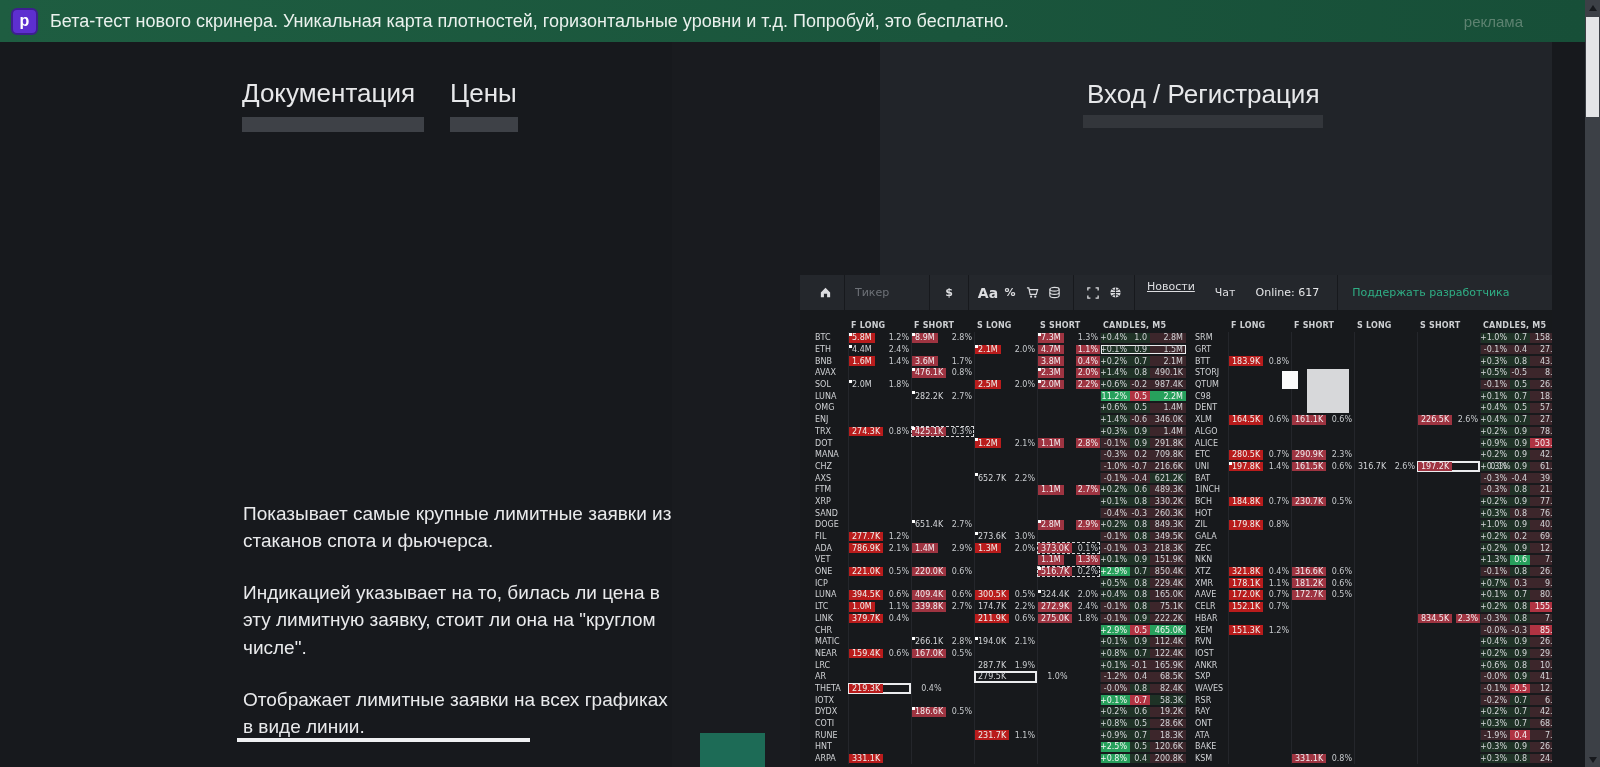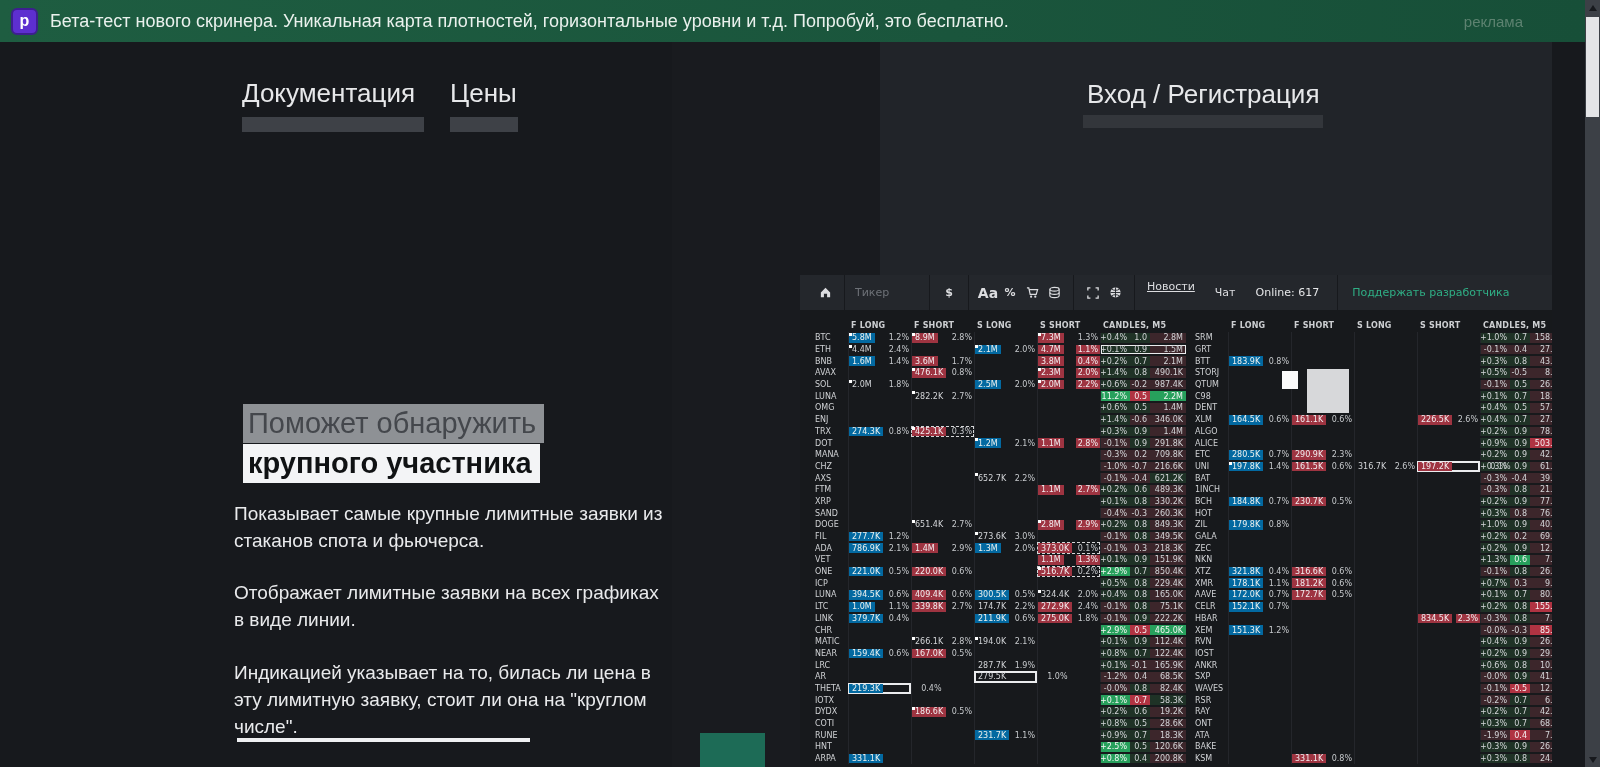--- a/index.html
+++ b/index.html
@@ -32,21 +32,21 @@
   #bar-docs{left:242px;top:117px;width:182px;height:15px;}
   #nav-pricing{left:450px;top:78px;}
   #bar-pricing{left:450px;top:117px;width:68px;height:15px;}
   #nav-auth{left:1087px;top:79px;}
   #bar-auth{left:1083px;top:115px;width:240px;height:13px;background:#33363b;}
 
   
   #heading{position:absolute;left:243px;top:404px;}
   #hl1{display:inline-block;background:#8e9195;color:#44474c;font-size:29px;padding:3px 8px 3px 5px;}
   #hl2{display:inline-block;background:#f3f4f6;color:#101214;font-size:29px;font-weight:bold;padding:3px 8px 3px 5px;margin-top:1px;}
-  #paras{position:absolute;left:234px;top:500px;width:434px;color:#e9eaec;font-size:19px;line-height:1.43;}
+  #paras{position:absolute;left:243px;top:500px;width:434px;color:#e9eaec;font-size:19px;line-height:1.43;}
   #paras p{margin:0 0 25px 0;}
   #bottomline{position:absolute;left:237px;top:738px;width:293px;height:4px;background:#eff0f2;}
   #tealbox{position:absolute;left:700px;top:733px;width:65px;height:34px;background:#1d6b56;}
 
   
   #app{position:absolute;left:800px;top:275px;width:752px;height:492px;background:#17191c;overflow:hidden;font-family:"DejaVu Sans",sans-serif;}
   #toolbar{position:absolute;left:0;top:0;width:100%;height:35px;background:#24272c;display:flex;align-items:center;color:#dcdde0;font-size:11px;}
   .tbsep{width:1px;align-self:stretch;background:#17191d;margin:0 8px;}
   .tbicon{display:flex;align-items:center;justify-content:center;width:22px;height:22px;cursor:pointer;}
   .tbicon svg{display:block;}
@@ -60,21 +60,21 @@
   #tables{position:absolute;left:10px;top:43px;display:flex;gap:4px;}
   .stable{width:376px;}
   #table1{width:372px;}
   .trow{display:grid;grid-template-columns:38px 63px 63px 63px 63px 30px 20px 36px;height:11.7px;align-items:stretch;font-size:8px;color:#d3d5d8;cursor:pointer;}
   .thead{height:14px;font-weight:bold;color:#cdcfd2;cursor:default;}
   .hcell{display:flex;align-items:center;padding-left:3px;letter-spacing:.2px;white-space:nowrap;overflow:hidden;}
   .tk{display:flex;align-items:center;padding-left:5px;color:#d0d2d5;white-space:nowrap;}
   .grp{display:flex;position:relative;border-left:1px solid #24262b;overflow:visible;}
   .v{display:inline-flex;align-items:center;padding:0 3px;margin:1px 0;position:relative;white-space:nowrap;}
   .p{margin-left:auto;display:inline-flex;align-items:center;padding:0 2px;margin-top:1px;margin-bottom:1px;color:#c7cacd;white-space:nowrap;}
-  .cg{background:#0369a1;color:#eef2ef;}
+  .cg{background:#b91c1c;color:#eef2ef;}
   .cr{background:#9e3441;color:#f2eef0;}
   .mk::before{content:"";position:absolute;top:0;left:0;width:3px;height:3px;background:#fff;}
   .bdash{outline:1px dashed #d5d6d8;outline-offset:-1px;}
   .bsolid{outline:2px solid #ebecee;outline-offset:-2px;gap:36px;}
   .cc{display:flex;align-items:center;justify-content:flex-end;padding-right:3px;margin:1px 0;white-space:nowrap;overflow:hidden;}
   .csep{border-left:1px solid #24262b;}
   .tg{background:#1f3226;}
   .tr{background:#3c262b;}
   .TG{background:#27a05c;color:#f2f6f3;}
   .TR{background:#b03342;color:#f6eff1;}
@@ -102,28 +102,24 @@
     <div id="banner-ad">реклама</div>
   </div>
 
   <div id="nav-docs" class="navlink">Документация</div>
   <div id="bar-docs" class="navbar-ph"></div>
   <div id="nav-pricing" class="navlink">Цены</div>
   <div id="bar-pricing" class="navbar-ph"></div>
   <div id="nav-auth" class="navlink">Вход / Регистрация</div>
   <div id="bar-auth" class="navbar-ph"></div>
 
-  <div id="heading">
-    <span id="hl1">Поможет обнаружить</span><br>
-    <span id="hl2">крупного участника</span>
-  </div>
   <div id="paras">
     <p>Показывает самые крупные лимитные заявки из стаканов спота и фьючерса.</p>
+    <p>Индикацией указывает на то, билась ли цена в эту лимитную заявку, стоит ли она на "круглом числе".</p>
     <p>Отображает лимитные заявки на всех графиках в виде линии.</p>
-    <p>Индикацией указывает на то, билась ли цена в эту лимитную заявку, стоит ли она на "круглом числе".</p>
   </div>
   <div id="bottomline"></div>
   <div id="tealbox"></div>
 
   <div id="app">
     <div id="toolbar">
       <div class="tbicon" style="margin-left:14px">
         <svg width="13" height="13" viewBox="0 0 14 14">
             <path d="M2 7 L7 2 L12 7 V12 H8.7 V8.3 H5.3 V12 H2 Z" fill="#dcdde0"></path>
           </svg>

